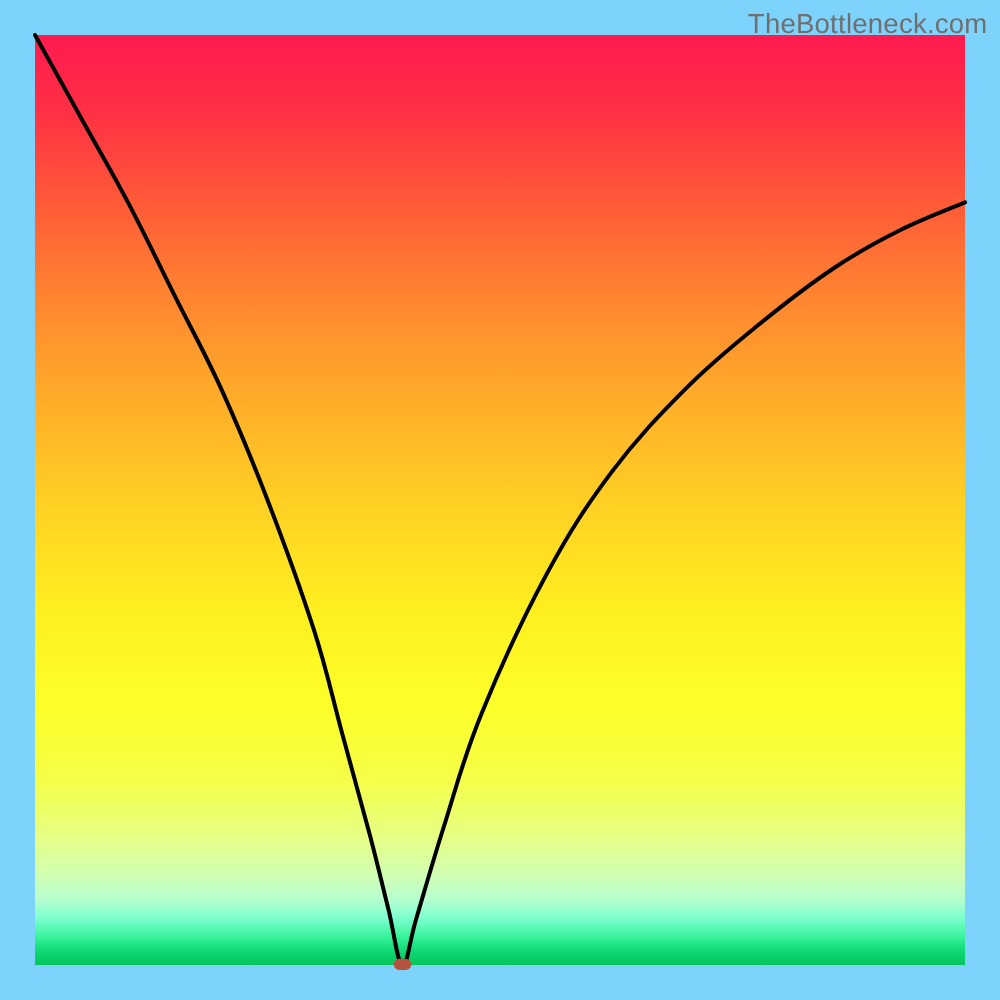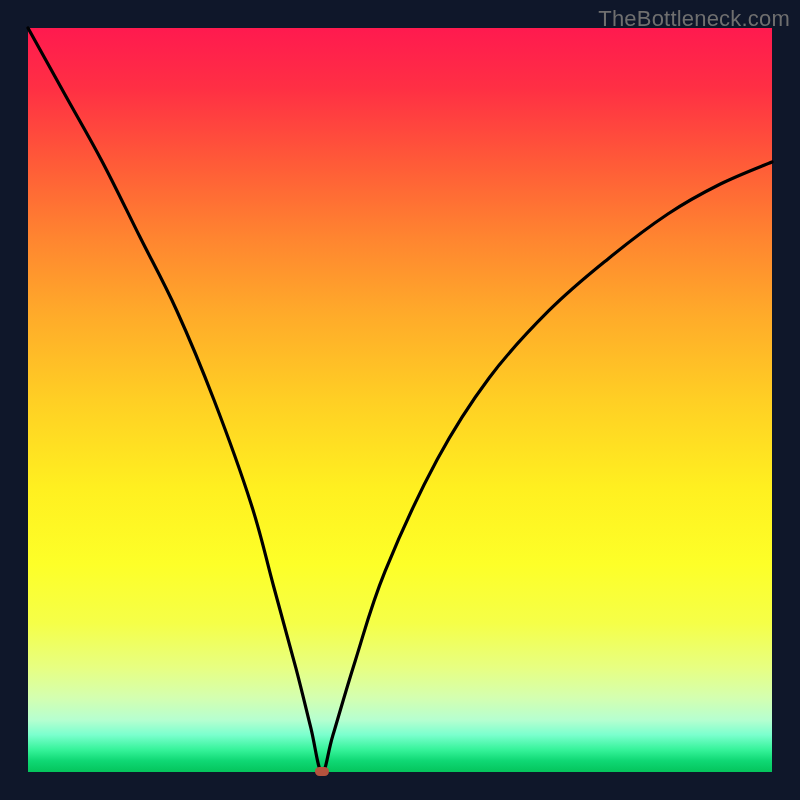--- a/index.html
+++ b/index.html
@@ -10,21 +10,21 @@
     background: #000;
     overflow: hidden;
     font-family: Arial, Helvetica, sans-serif;
   }
   .frame {
     position: absolute;
     left: 0;
     top: 0;
     width: 800px;
     height: 800px;
-    background: #0f172a;
+    background: #7dd3fc;
   }
   .plot {
     position: absolute;
     left: 28px;
     top: 28px;
     width: 744px;
     height: 744px;
     background: linear-gradient(to bottom,
       #ff1a4f 0%,
       #ff2f44 8%,

